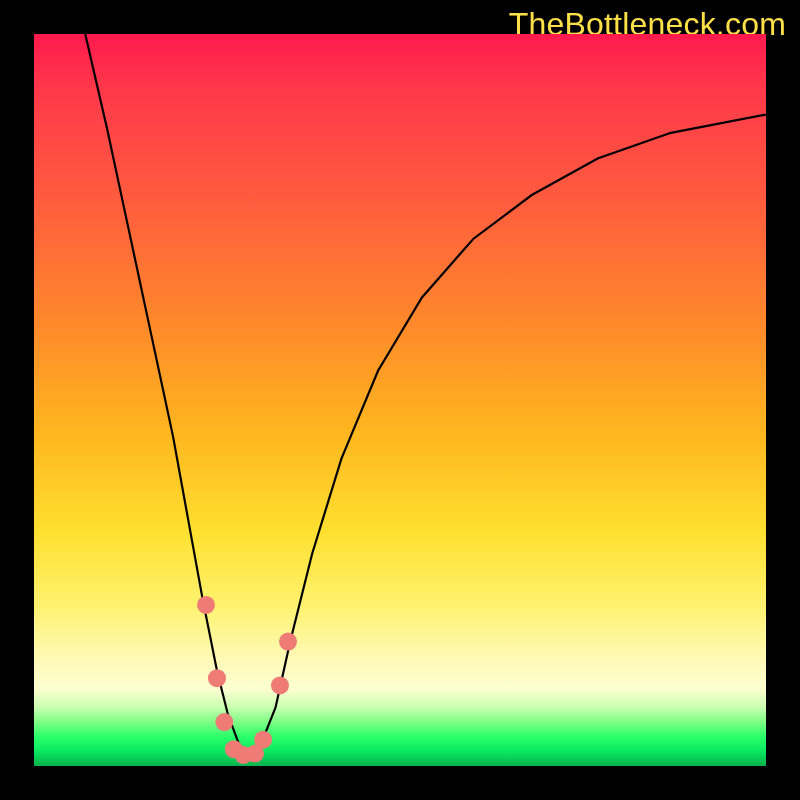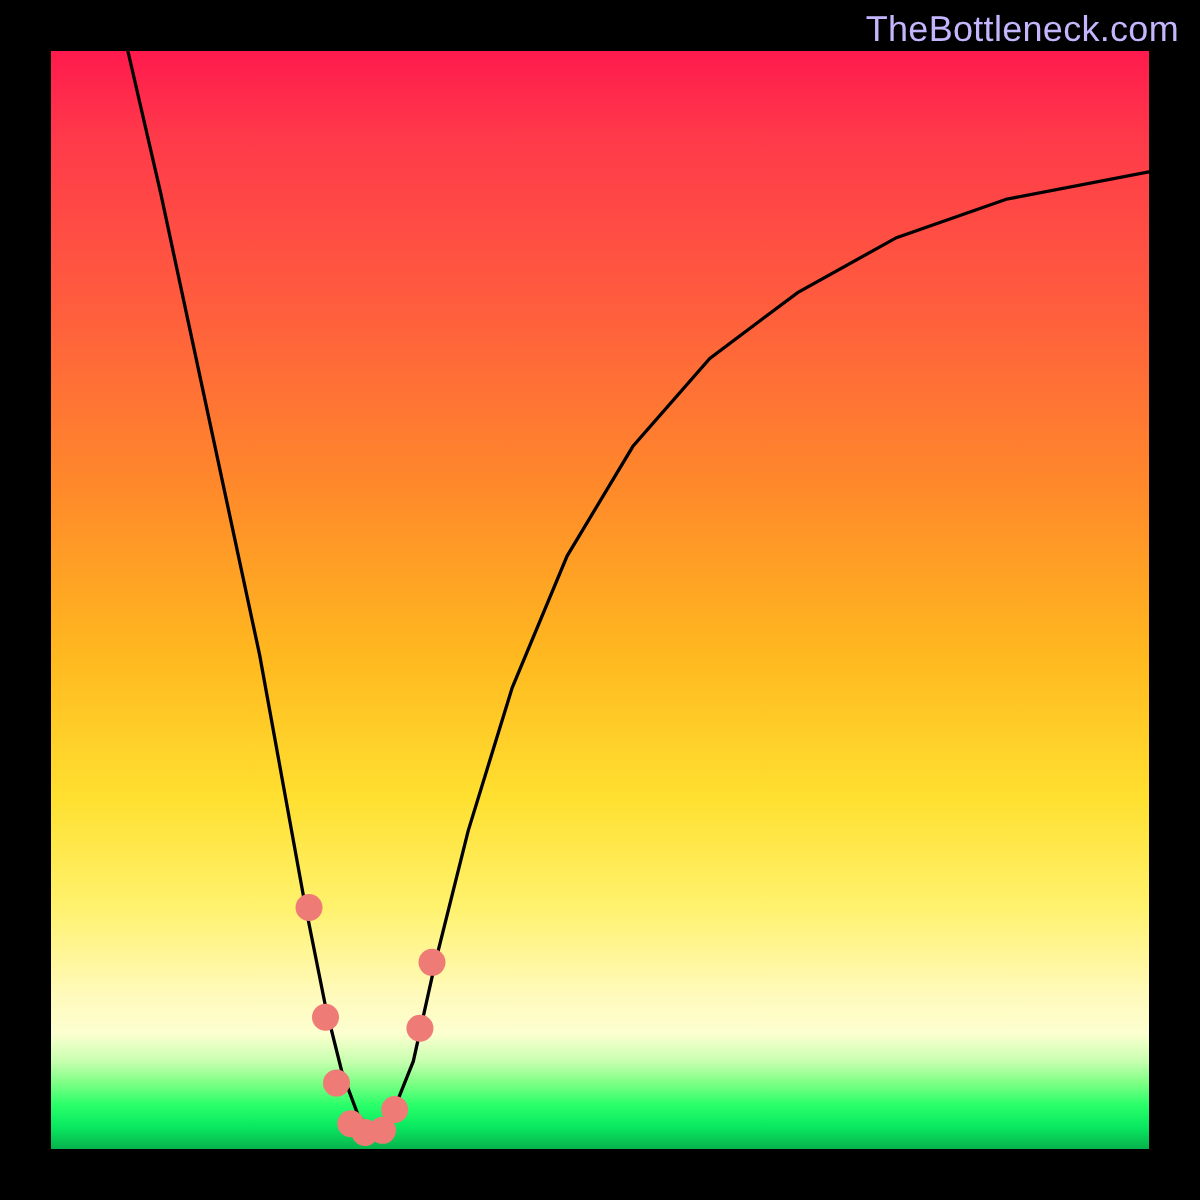--- a/index.html
+++ b/index.html
@@ -41,22 +41,22 @@
       #7dff84 94%,
       #2aff6a 96%,
       #09e860 98%,
       #07b24c 100%
     );
   }
   .watermark {
     position: absolute;
     top: 6px;
     right: 14px;
-    color: #c4b5fd;
-    font-size: 24px;
+    color: #fde047;
+    font-size: 32px;
     font-weight: 500;
     letter-spacing: 0.2px;
     user-select: none;
     text-align: center;
   }
   svg.curve {
     position: absolute;
     inset: 0;
     width: 732px;
     height: 732px;

